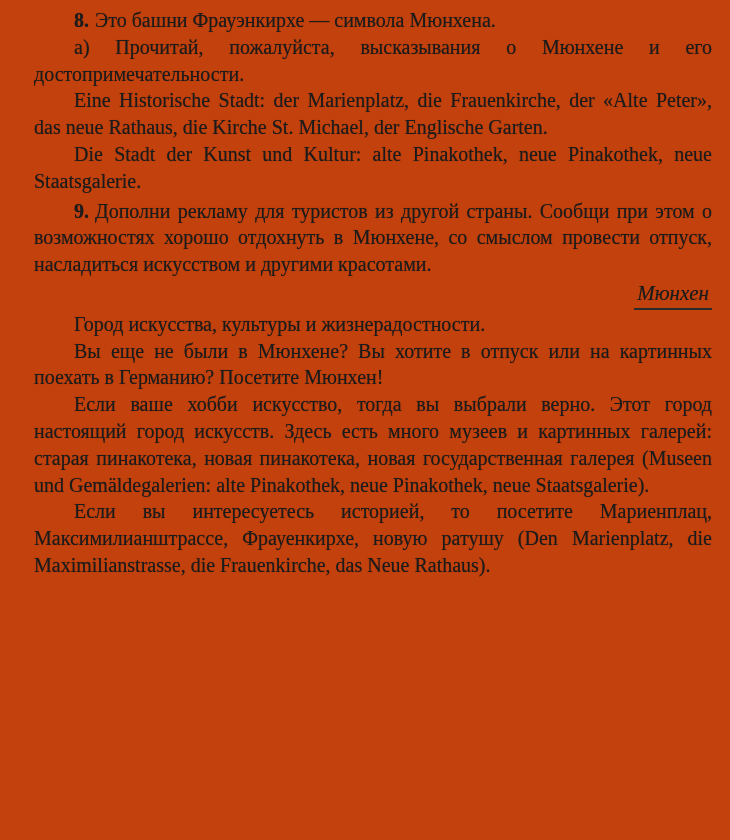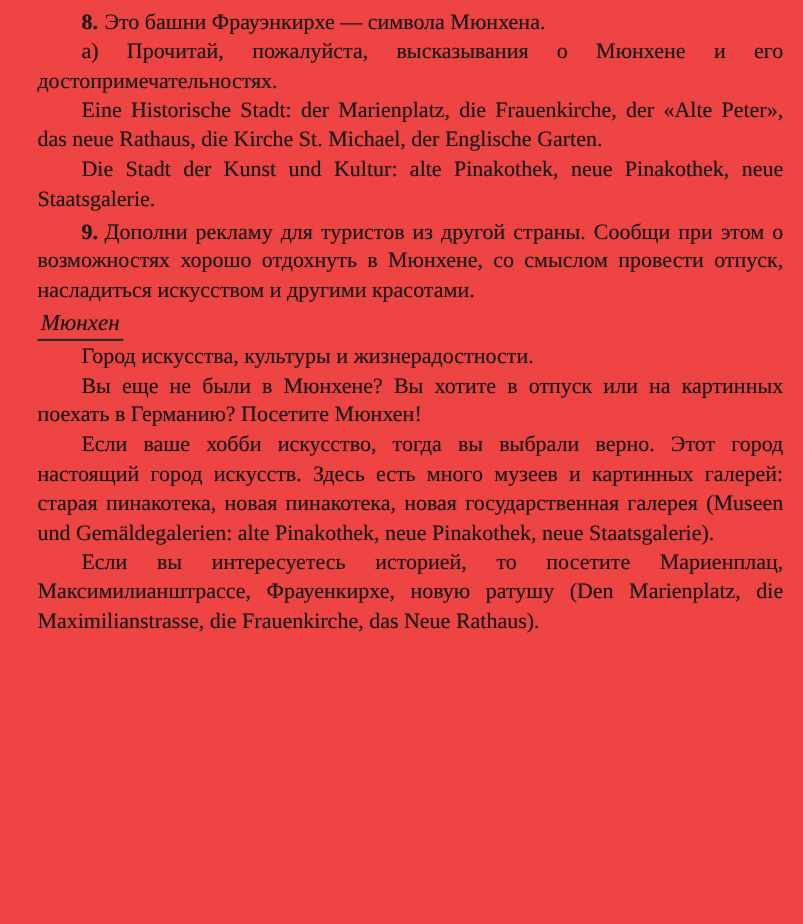--- a/index.html
+++ b/index.html
@@ -9,21 +9,21 @@
   body {
     width: 730px;
     height: 840px;
     background: #f6f6f4;
     overflow: hidden;
   }
   .page {
     width: 730px;
     height: 840px;
     box-sizing: border-box;
-    background: #ef4444;
+    background: #c2410c;
     padding: 7px 18px 0 34px;
     font-family: "Liberation Serif", "DejaVu Serif", serif;
     font-size: 20px;
     line-height: 26.8px;
     color: #1b1b1b;
     
     text-shadow: 0 0 0.7px rgba(25,25,25,0.55);
   }
   p.para {
     margin: 0;
@@ -31,39 +31,39 @@
     text-indent: 40px;
   }
   p.para.spaced {
     margin-top: 3px;
   }
   .lead {
     font-weight: 700;
     margin-right: 6px;
   }
   .title-row {
-    text-align: left;
+    text-align: right;
     margin: 2px 0 1px 0;
   }
   .doc-title {
     display: inline-block;
     font-style: italic;
     font-size: 21px;
     border-bottom: 2px solid #2b2b2b;
     padding: 0 3px 1px 3px;
   }
 </style>
 </head>
 <body>
 
 <div class="page">
 
   <p class="para"><span class="lead">8.</span><span>Это башни Фрауэнкирхе — символа Мюнхена.</span></p>
 
-  <p class="para"><span>a) Прочитай, пожалуйста, высказывания о Мюнхене и его достопримечательностях.</span></p>
+  <p class="para"><span>a) Прочитай, пожалуйста, высказывания о Мюнхене и его достопримечательности.</span></p>
 
 
   <p class="para"><span>Eine Historische Stadt: der Marienplatz, die Frauenkirche, der «Alte Peter», das neue Rathaus, die Kirche St. Michael, der Englische Garten.</span></p>
 
   <p class="para"><span>Die Stadt der Kunst und Kultur: alte Pinakothek, neue Pinakothek, neue Staatsgalerie.</span></p>
 
 
   <p class="para spaced"><span class="lead">9.</span><span>Дополни рекламу для туристов из другой страны. Сообщи при этом о возможностях хорошо отдохнуть в Мюнхене, со смыслом провести отпуск, насладиться искусством и другими красотами.</span></p>
 
   <div class="title-row">

